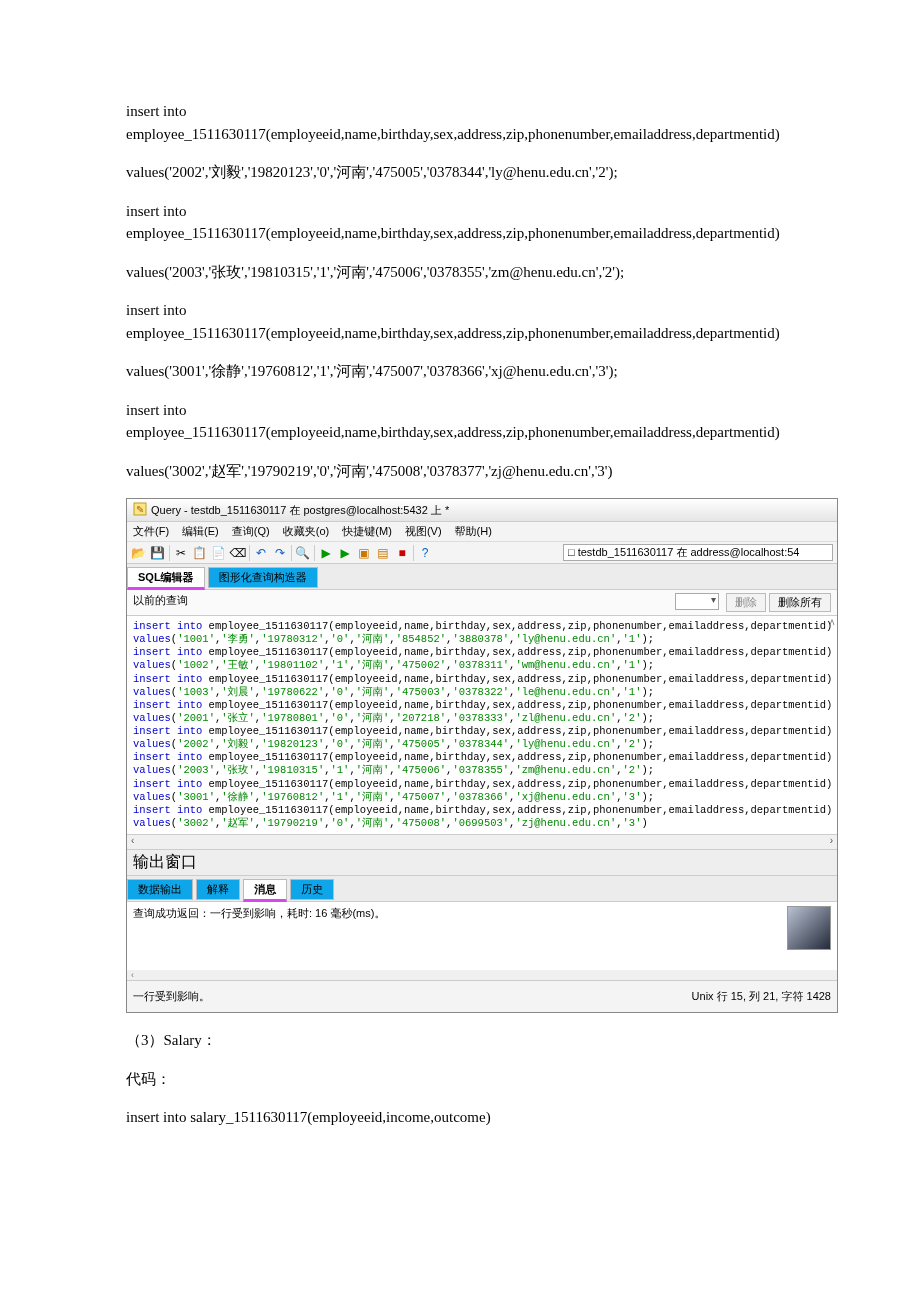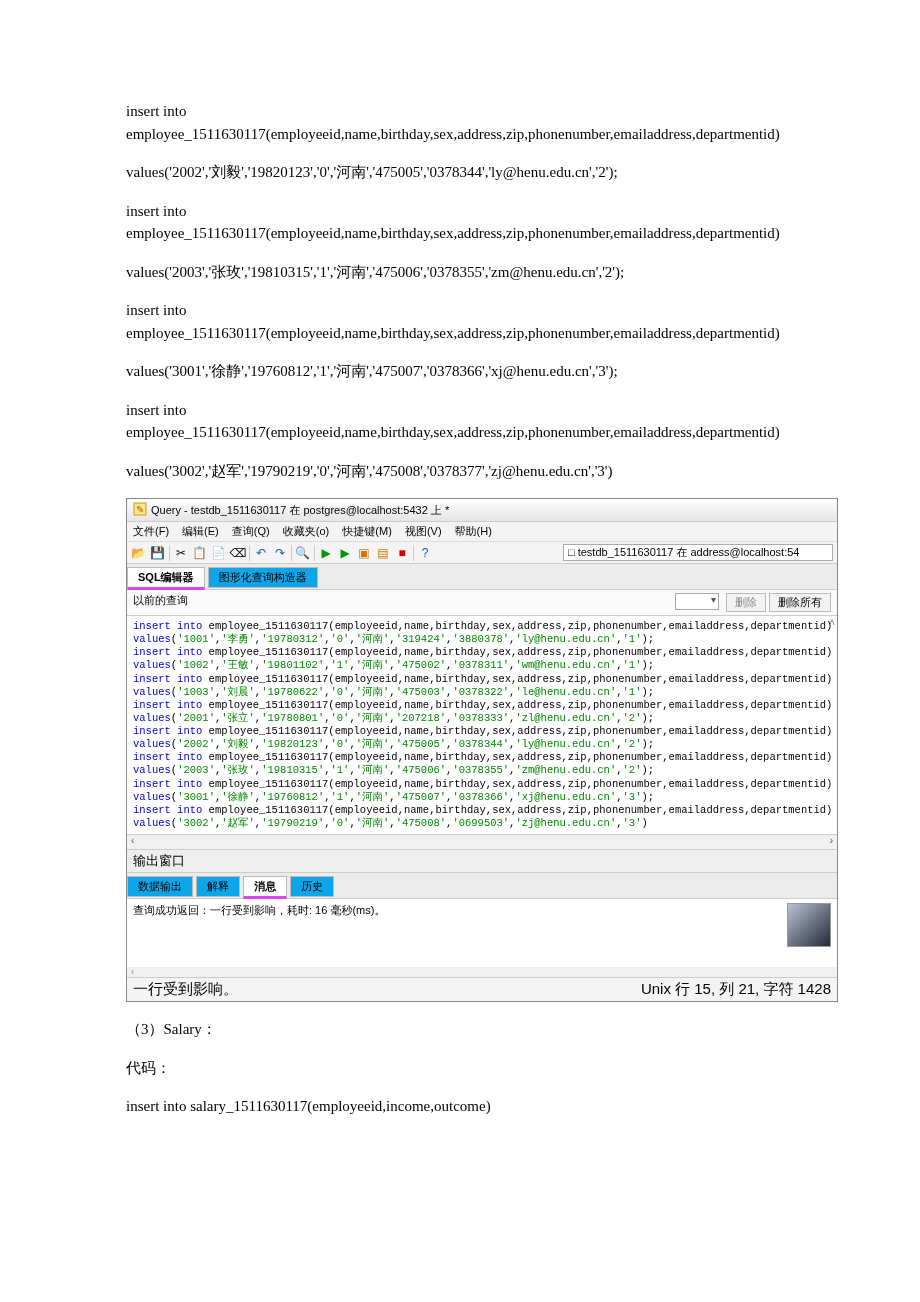--- a/index.html
+++ b/index.html
@@ -152,21 +152,21 @@
     justify-content: space-between;
     padding: 0 4px;
     font-size: 10px;
     color: #555;
   }
   .out-label {
     background: #eee;
     border-top: 1px solid #ccc;
     border-bottom: 1px solid #ccc;
     padding: 2px 6px;
-    font-size: 13px;
+    font-size: 16px;
   }
   .out-tabs {
     background: #ececec;
     padding-top: 2px;
     border-bottom: 1px solid #ccc;
   }
   .out-body {
     background: #fff;
     padding: 4px 6px;
     font-size: 11px;
@@ -185,22 +185,22 @@
   .hscroll2 {
     background: #f0f0f0;
     height: 10px;
     color: #777;
     padding: 0 4px;
     font-size: 9px;
   }
   .status {
     background: #f4f4f4;
     border-top: 1px solid #ccc;
-    font-size: 15px;
-    padding: 2px 6px;
+    font-size: 11px;
+    padding: 8px 6px;
     display:flex;
   }
   .icon-svg { display: inline-block; }
 </style>
 </head>
 <body>
 
 <p class="doc-text indent">insert into employee_1511630117(employeeid,name,birthday,sex,address,zip,phonenumber,emailaddress,departmentid)</p>
 <p class="doc-text indent">values('2002','刘毅','19820123','0','河南','475005','0378344','ly@henu.edu.cn','2');</p>
 <p class="doc-text indent">insert into employee_1511630117(employeeid,name,birthday,sex,address,zip,phonenumber,emailaddress,departmentid)</p>
@@ -265,21 +265,21 @@
     <span>以前的查询</span>
     <span class="spacer"></span>
     <span class="prev-select">▾</span>
     <span class="btn-small">删除</span>
     <span class="btn-small">删除所有</span>
   </div>
 
   <div class="sql-area" id="sqlArea">
     <span class="scroll-ind">˄</span>
   <div class="sql-line"><span class="kw">insert into</span> employee_1511630117(employeeid,name,birthday,sex,address,zip,phonenumber,emailaddress,departmentid)</div>
-      <div class="sql-line"><span class="kw">values</span>(<span class="str">'1001'</span>,<span class="str">'李勇'</span>,<span class="str">'19780312'</span>,<span class="str">'0'</span>,<span class="str">'河南'</span>,<span class="str">'319424'</span>,<span class="str">'3880378'</span>,<span class="str">'ly@henu.edu.cn'</span>,<span class="str">'1'</span>);</div>
+      <div class="sql-line"><span class="kw">values</span>(<span class="str">'1001'</span>,<span class="str">'李勇'</span>,<span class="str">'19780312'</span>,<span class="str">'0'</span>,<span class="str">'河南'</span>,<span class="str">'854852'</span>,<span class="str">'3880378'</span>,<span class="str">'ly@henu.edu.cn'</span>,<span class="str">'1'</span>);</div>
       <div class="sql-line"><span class="kw">insert into</span> employee_1511630117(employeeid,name,birthday,sex,address,zip,phonenumber,emailaddress,departmentid)</div>
       <div class="sql-line"><span class="kw">values</span>(<span class="str">'1002'</span>,<span class="str">'王敏'</span>,<span class="str">'19801102'</span>,<span class="str">'1'</span>,<span class="str">'河南'</span>,<span class="str">'475002'</span>,<span class="str">'0378311'</span>,<span class="str">'wm@henu.edu.cn'</span>,<span class="str">'1'</span>);</div>
       <div class="sql-line"><span class="kw">insert into</span> employee_1511630117(employeeid,name,birthday,sex,address,zip,phonenumber,emailaddress,departmentid)</div>
       <div class="sql-line"><span class="kw">values</span>(<span class="str">'1003'</span>,<span class="str">'刘晨'</span>,<span class="str">'19780622'</span>,<span class="str">'0'</span>,<span class="str">'河南'</span>,<span class="str">'475003'</span>,<span class="str">'0378322'</span>,<span class="str">'le@henu.edu.cn'</span>,<span class="str">'1'</span>);</div>
       <div class="sql-line"><span class="kw">insert into</span> employee_1511630117(employeeid,name,birthday,sex,address,zip,phonenumber,emailaddress,departmentid)</div>
       <div class="sql-line"><span class="kw">values</span>(<span class="str">'2001'</span>,<span class="str">'张立'</span>,<span class="str">'19780801'</span>,<span class="str">'0'</span>,<span class="str">'河南'</span>,<span class="str">'207218'</span>,<span class="str">'0378333'</span>,<span class="str">'zl@henu.edu.cn'</span>,<span class="str">'2'</span>);</div>
       <div class="sql-line"><span class="kw">insert into</span> employee_1511630117(employeeid,name,birthday,sex,address,zip,phonenumber,emailaddress,departmentid)</div>
       <div class="sql-line"><span class="kw">values</span>(<span class="str">'2002'</span>,<span class="str">'刘毅'</span>,<span class="str">'19820123'</span>,<span class="str">'0'</span>,<span class="str">'河南'</span>,<span class="str">'475005'</span>,<span class="str">'0378344'</span>,<span class="str">'ly@henu.edu.cn'</span>,<span class="str">'2'</span>);</div>
       <div class="sql-line"><span class="kw">insert into</span> employee_1511630117(employeeid,name,birthday,sex,address,zip,phonenumber,emailaddress,departmentid)</div>
       <div class="sql-line"><span class="kw">values</span>(<span class="str">'2003'</span>,<span class="str">'张玫'</span>,<span class="str">'19810315'</span>,<span class="str">'1'</span>,<span class="str">'河南'</span>,<span class="str">'475006'</span>,<span class="str">'0378355'</span>,<span class="str">'zm@henu.edu.cn'</span>,<span class="str">'2'</span>);</div>

